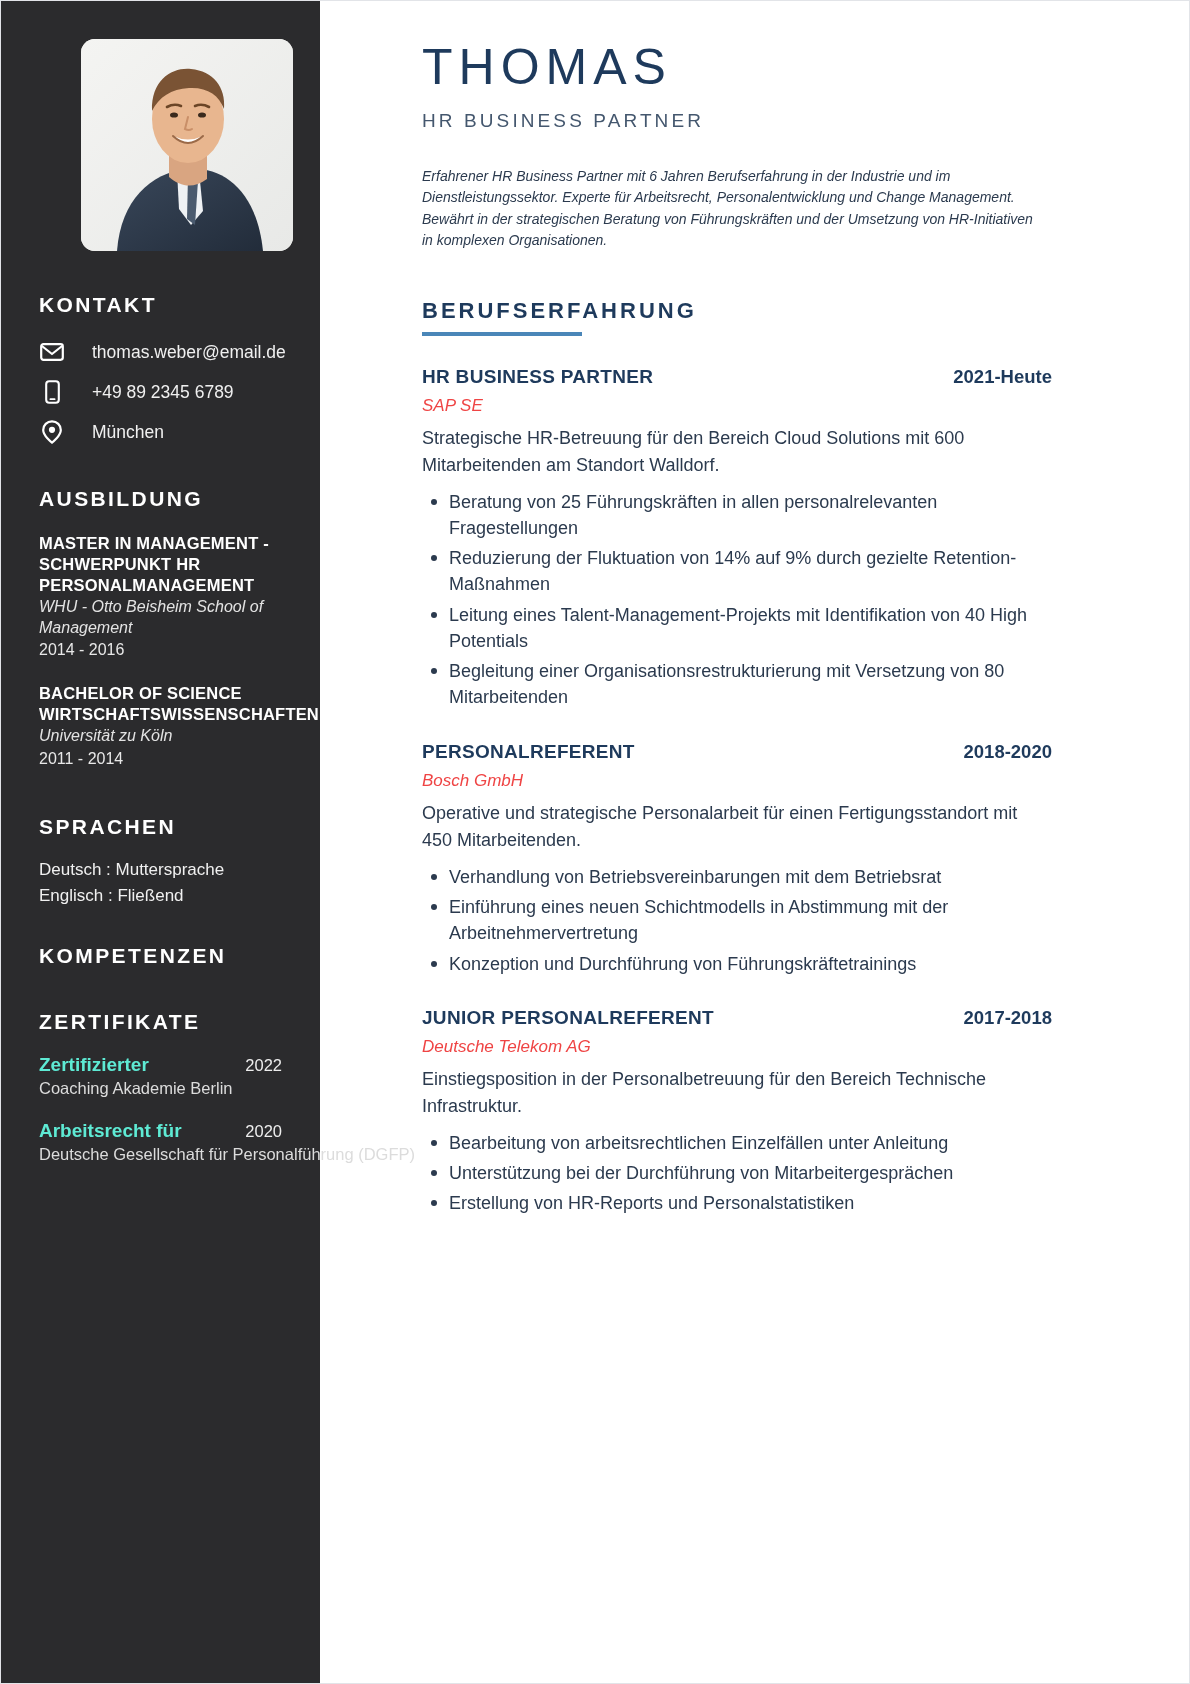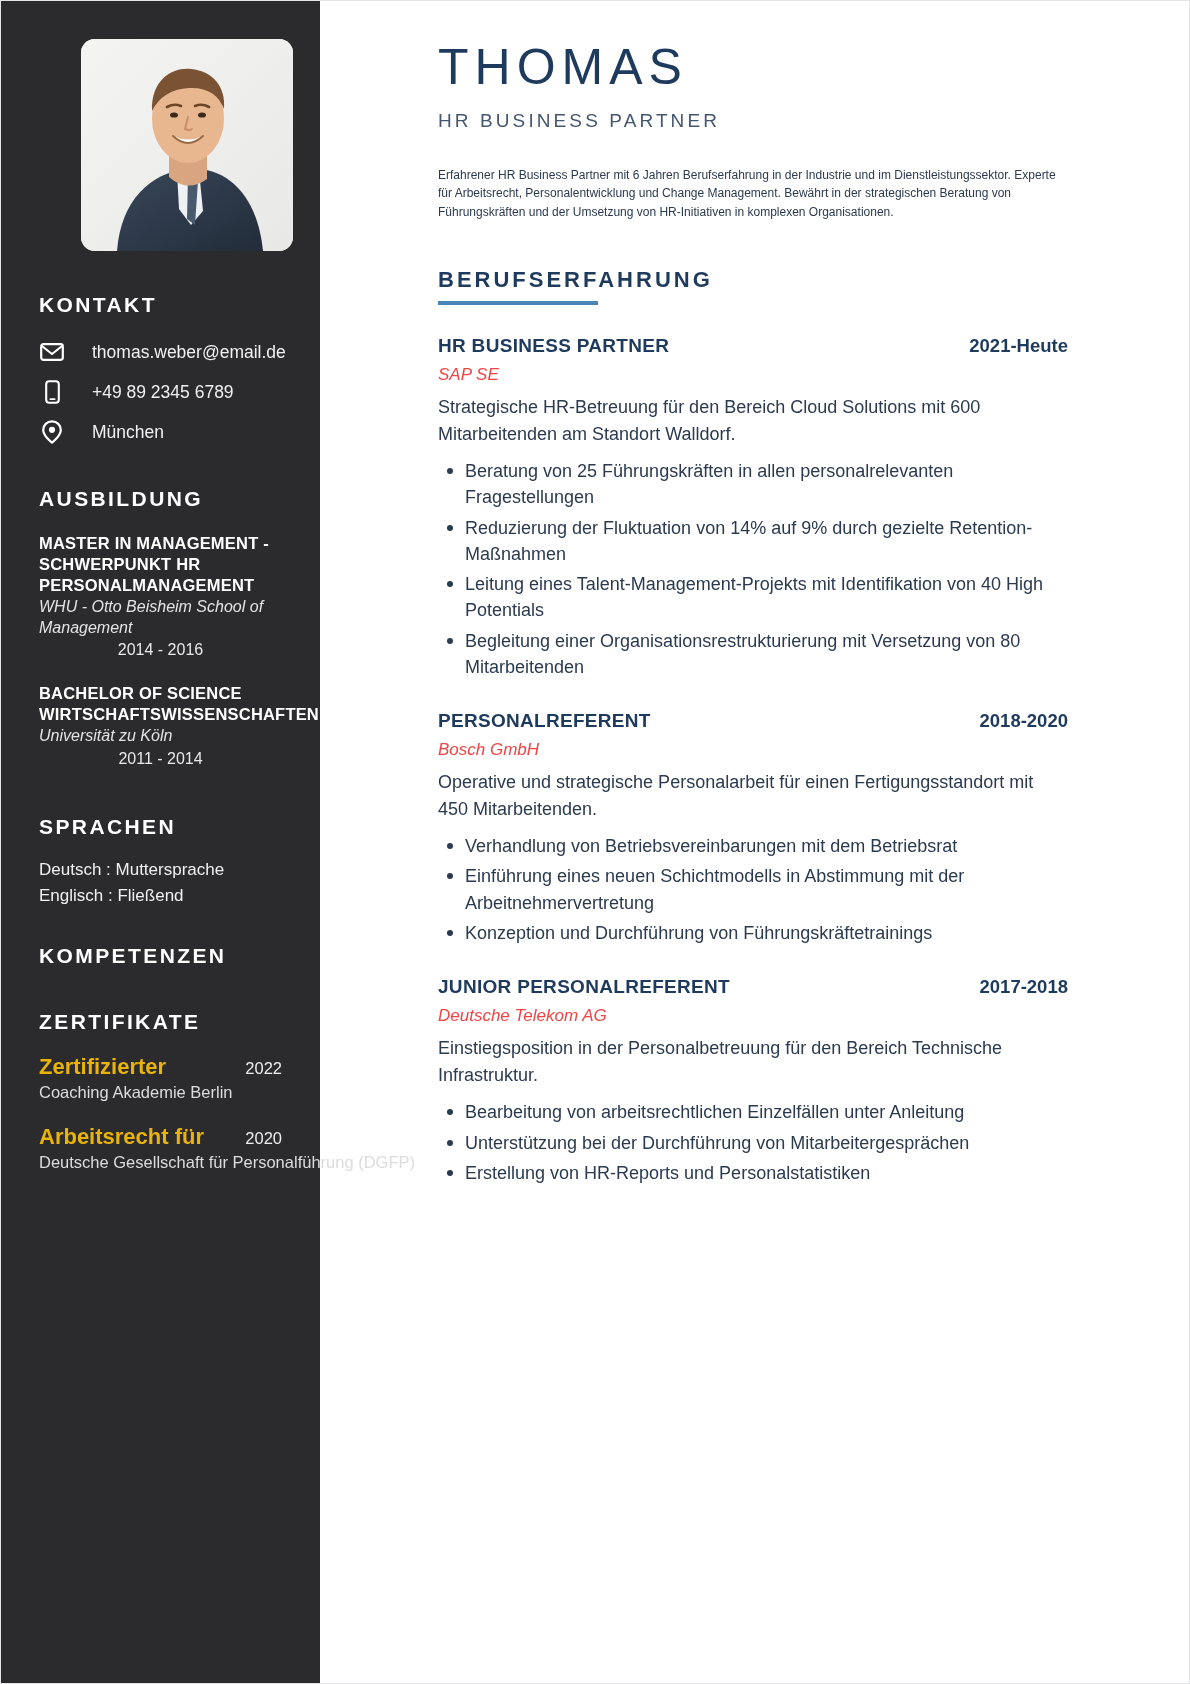--- a/index.html
+++ b/index.html
@@ -94,21 +94,20 @@
     font-size: 16px;
     font-style: italic;
     line-height: 1.28;
     margin-top: 1px;
   }
   .edu-years {
     color: #e8e8e8;
     font-size: 16px;
     line-height: 1.35;
     margin-top: 1px;
-    text-align: center;
   }
 
   .sprachen-heading { margin-top: 46px; }
   .lang-list { margin-top: 18px; }
   .lang-row {
     color: #f0f0f0;
     font-size: 17px;
     line-height: 1.5;
   }
 
@@ -116,22 +115,22 @@
   .zertifikate-heading { margin-top: 42px; }
 
   .cert-list { margin-top: 20px; }
   .cert-item { margin-bottom: 20px; }
   .cert-top {
     display: flex;
     justify-content: space-between;
     align-items: baseline;
   }
   .cert-name {
-    color: #eab308;
-    font-size: 22px;
+    color: #5eead4;
+    font-size: 19px;
     font-weight: 700;
     white-space: nowrap;
   }
   .cert-year {
     color: #ededed;
     font-size: 16.5px;
     font-weight: 400;
     margin-left: 14px;
   }
   .cert-org {
@@ -144,21 +143,20 @@
   
   .cert-org.overflow { position: relative; }
 
   
   .main {
     position: absolute;
     left: 421px;
     top: 0;
     width: 630px;
     padding-top: 40px;
-    margin-left: 16px;
   }
   .name-first {
     color: #1e3a5c;
     font-size: 50px;
     font-weight: 300;
     letter-spacing: 6px;
     line-height: 1.06;
   }
   .name-last {
     color: #1e3a5c;
@@ -170,24 +168,25 @@
   }
   .job-title-head {
     color: #44576e;
     font-size: 19px;
     font-weight: 500;
     letter-spacing: 3.1px;
     margin-top: 16px;
   }
   .summary {
     color: #2b3a4e;
-    font-size: 12px;
+    font-size: 14px;
     line-height: 1.53;
     margin-top: 34px;
     max-width: 625px;
+    font-style: italic;
   }
 
   .section-heading-wrap { margin-top: 46px; }
   .section-heading {
     display: inline-block;
     color: #1e3a5c;
     font-size: 22px;
     font-weight: 700;
     letter-spacing: 3px;
     padding-bottom: 6px;

